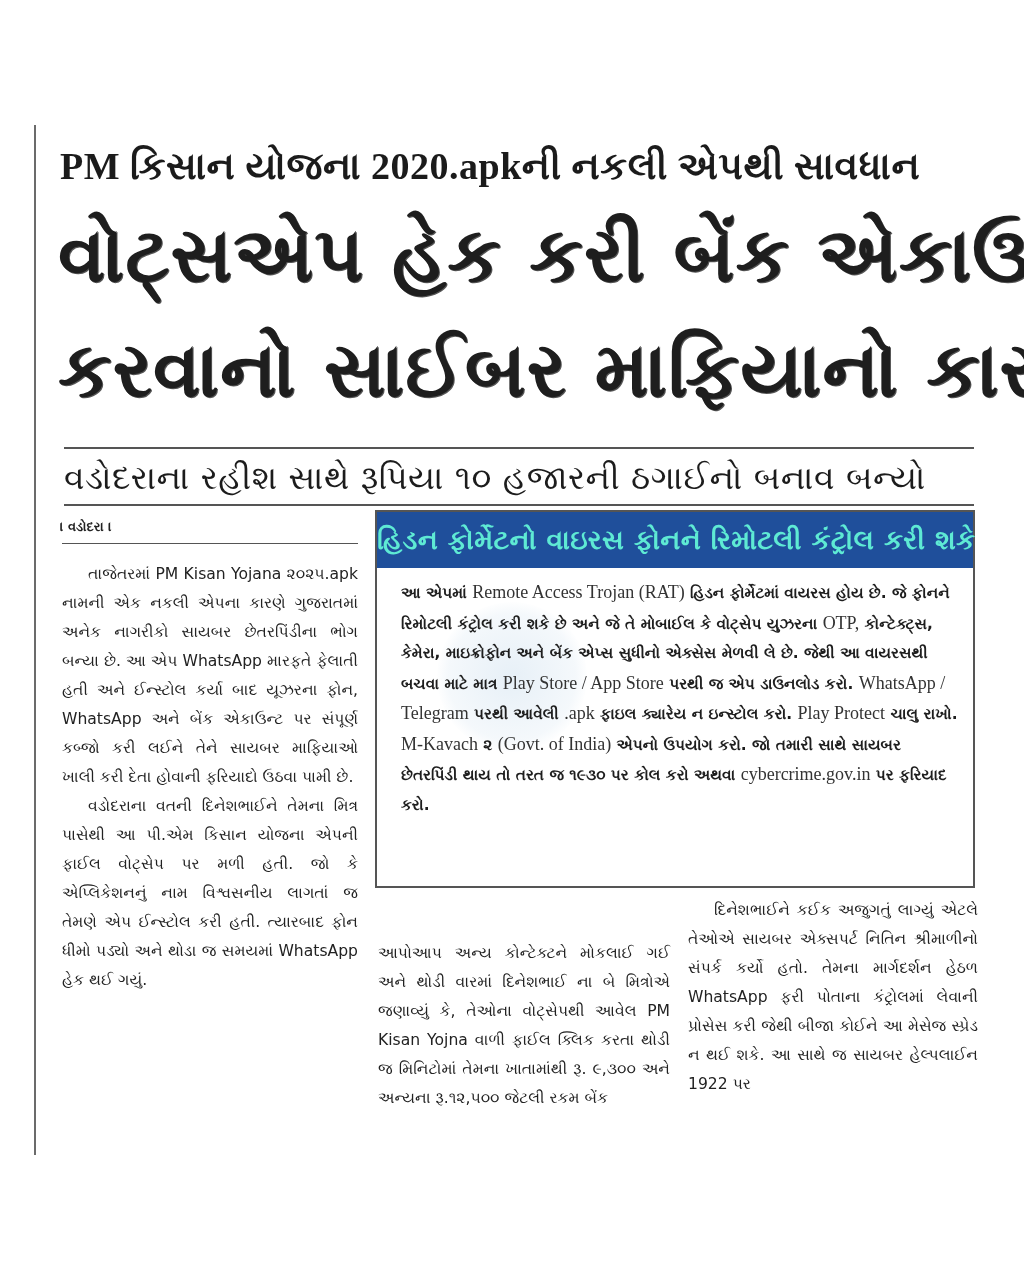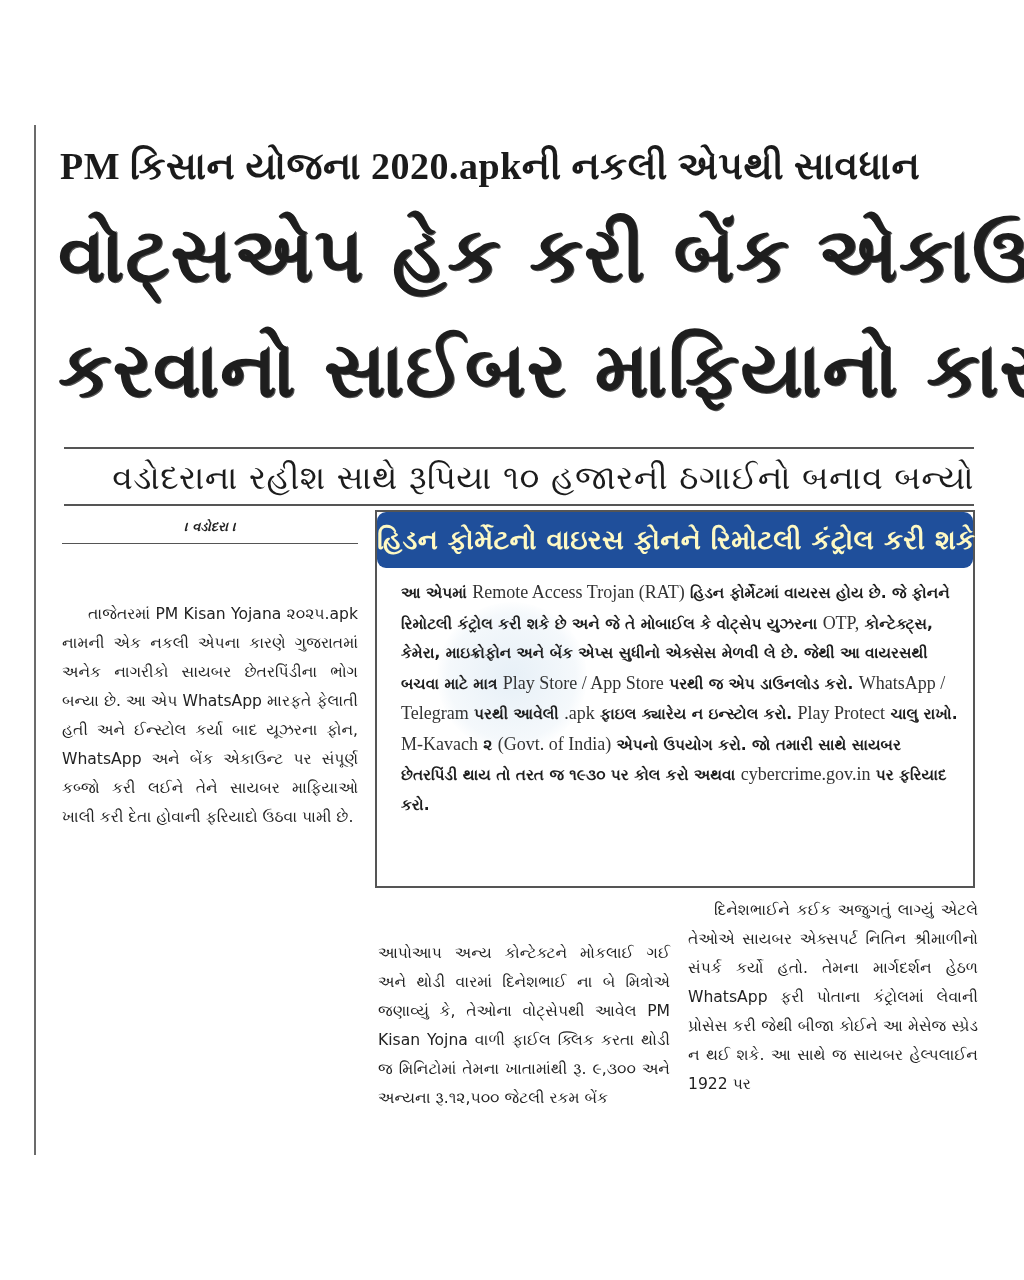--- a/index.html
+++ b/index.html
@@ -18,43 +18,43 @@
     font-family: "DejaVu Sans", sans-serif; font-weight:bold; color:#1e1e1e;
     font-size:76px; line-height:100px; letter-spacing:1px;
     text-shadow: 1px 1px 0 #555;
   }
   .headline.l1 { top:205px; }
   .headline.l2 { top:320px; }
   .rule { position:absolute; background:#555; height:2px; }
   .rule.r1 { left:64px; top:447px; width:910px; }
   .rule.r2 { left:64px; top:504px; width:910px; height:2px; }
   .subhead {
-    position:absolute; left:64px; top:452px; width:910px; height:52px; text-align:right;
+    position:absolute; left:64px; top:452px; width:910px; height:52px; text-align:left;
     font-size:33px; line-height:52px; color:#1c1c1c; white-space:nowrap; letter-spacing:0.5px;
   }
   .dateline {
-    position:absolute; left:60px; top:516px; width:300px; text-align:center;
-    font-size:13px; line-height:22px; font-weight:bold; color:#222;font-style:italic;
+    position:absolute; left:60px; top:516px; width:300px; 
+    font-size:13px; line-height:22px; font-weight:bold; color:#222;
   }
   .dateline-rule { position:absolute; left:62px; top:543px; width:296px; height:1px; background:#555; }
   .col {
     position:absolute; font-family: "DejaVu Sans", sans-serif; font-size:15.6px;
     line-height:29px; color:#222; text-align:justify;
   }
   .col p { margin:0; text-indent:26px; }
   .col p.noindent { text-indent:0; }
   .col-clip { position:absolute; overflow:hidden; }
   .box {
     position:absolute; left:375px; top:510px; width:600px; height:378px;
     border:2px solid #555; box-sizing:border-box; background:#fff;
   }
   .box-title {
     position:absolute; left:0; top:0; right:0; height:56px; background:#1f4f9b;
-    color:#fef9c3; text-align:center; font-weight:bold; font-size:27px; line-height:56px;
-    white-space:nowrap; letter-spacing:0.3px;border-radius:9px;
+    color:#5eead4; text-align:center; font-weight:bold; font-size:27px; line-height:56px;
+    white-space:nowrap; letter-spacing:0.3px;
   }
   .box-body {
     position:absolute; left:24px; top:66px; right:14px;
     font-size:15.4px; line-height:29.5px; color:#1e1e1e; font-weight:bold;
   }
   .box-body .en { font-family: "Liberation Serif", serif; font-weight:normal; font-size:18px; color:#333; }
   .watermark {
     position:absolute; left:60px; top:90px; width:150px; height:150px; border-radius:50%;
     background:radial-gradient(circle, rgba(120,170,210,0.18) 0%, rgba(120,170,210,0.08) 60%, rgba(255,255,255,0) 72%);
   }
@@ -74,22 +74,23 @@
 <div class="headline l2">કરવાનો સાઈબર માફિયાનો કારસો</div>
 
 <div class="rule r1"></div>
 <div class="subhead">વડોદરાના રહીશ સાથે રૂપિયા ૧૦ હજારની ઠગાઈનો બનાવ બન્યો</div>
 <div class="rule r2"></div>
 
 <div class="dateline">। વડોદરા ।</div>
 <div class="dateline-rule"></div>
 
 <div class="col-clip" style="left:62px;top:560px;width:298px;height:595px;">
-  <div class="col" style="left:0;top:0;width:296px;margin-top:40px;">
+  <div class="col" style="left:0;top:0;width:296px;">
     <p>તાજેતરમાં PM Kisan Yojana ૨૦૨૫.apk નામની એક નકલી એપના કારણે ગુજરાતમાં અનેક નાગરીકો સાયબર છેતરપિંડીના ભોગ બન્યા છે. આ એપ WhatsApp મારફતે ફેલાતી હતી અને ઈન્સ્ટોલ કર્યા બાદ યૂઝરના ફોન, WhatsApp અને બેંક એકાઉન્ટ પર સંપૂર્ણ કબ્જો કરી લઈને તેને સાયબર માફિયાઓ ખાલી કરી દેતા હોવાની ફરિયાદો ઉઠવા પામી છે.</p>
+    <p>વડોદરાના વતની દિનેશભાઈને તેમના મિત્ર પાસેથી આ પી.એમ કિસાન યોજના એપની ફાઈલ વોટ્સેપ પર મળી હતી. જો કે એપ્લિકેશનનું નામ વિશ્વસનીય લાગતાં જ તેમણે એપ ઈન્સ્ટોલ કરી હતી. ત્યારબાદ ફોન ધીમો પડ્યો અને થોડા જ સમયમાં WhatsApp હેક થઈ ગયું.</p>
   </div>
 </div>
 
 <div class="box">
   <div class="box-title" style="background: rgb(31, 79, 155);">હિડન ફોર્મેટનો વાઇરસ ફોનને રિમોટલી કંટ્રોલ કરી શકે</div>
   <div class="watermark"></div>
   <div class="watermark-text"></div>
   <div class="box-body" id="box-body"><span>આ એપમાં </span><span class="en">Remote Access Trojan (RAT)</span><span> હિડન ફોર્મેટમાં વાયરસ હોય છે. જે ફોનને રિમોટલી કંટ્રોલ કરી શકે છે અને જે તે મોબાઈલ કે વોટ્સેપ યુઝરના </span><span class="en">OTP,</span><span> કોન્ટેક્ટ્સ, કેમેરા, માઇક્રોફોન અને બેંક એપ્સ સુધીનો એક્સેસ મેળવી લે છે. જેથી આ વાયરસથી બચવા માટે માત્ર </span><span class="en">Play Store / App Store</span><span> પરથી જ એપ ડાઉનલોડ કરો. </span><span class="en">WhatsApp / Telegram</span><span> પરથી આવેલી </span><span class="en">.apk</span><span> ફાઇલ ક્યારેય ન ઇન્સ્ટોલ કરો. </span><span class="en">Play Protect</span><span> ચાલુ રાખો. </span><span class="en">M-Kavach</span><span> ૨ </span><span class="en">(Govt. of India)</span><span> એપનો ઉપયોગ કરો. જો તમારી સાથે સાયબર છેતરપિંડી થાય તો તરત જ ૧૯૩૦ પર કોલ કરો અથવા </span><span class="en">cybercrime.gov.in</span><span> પર ફરિયાદ કરો.</span></div>
 </div>
 

